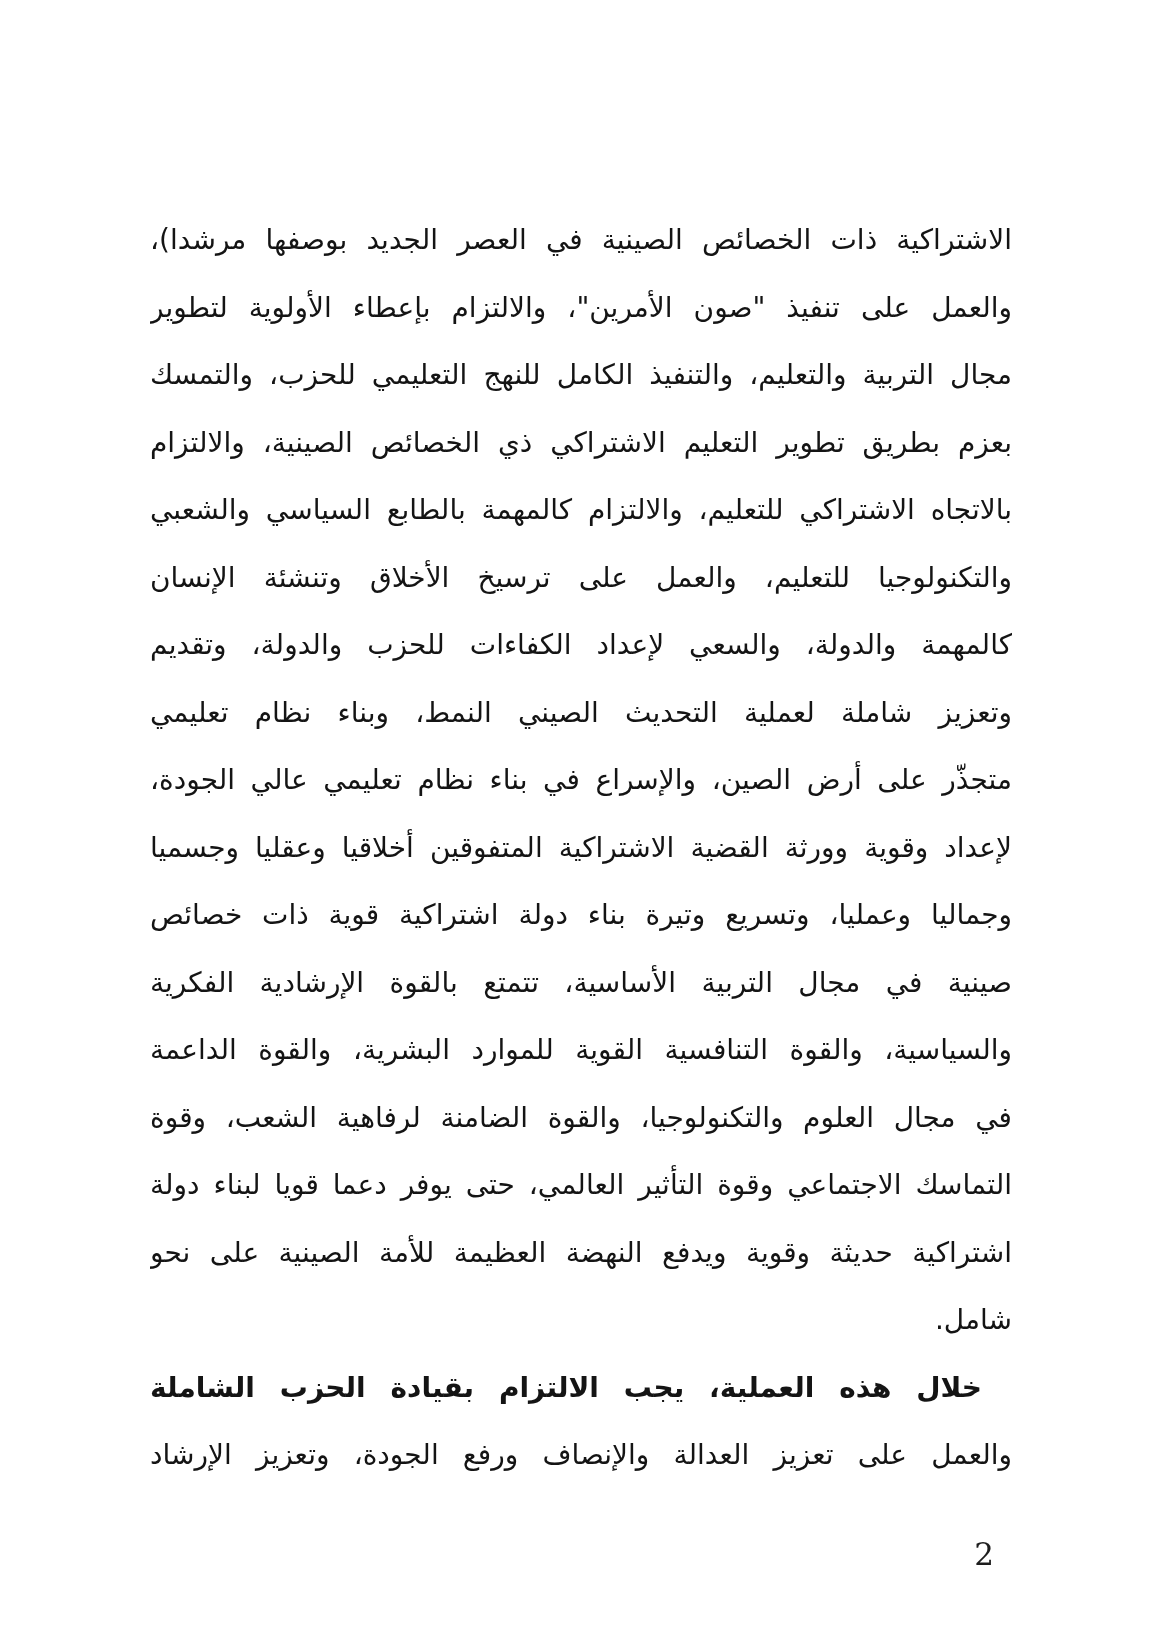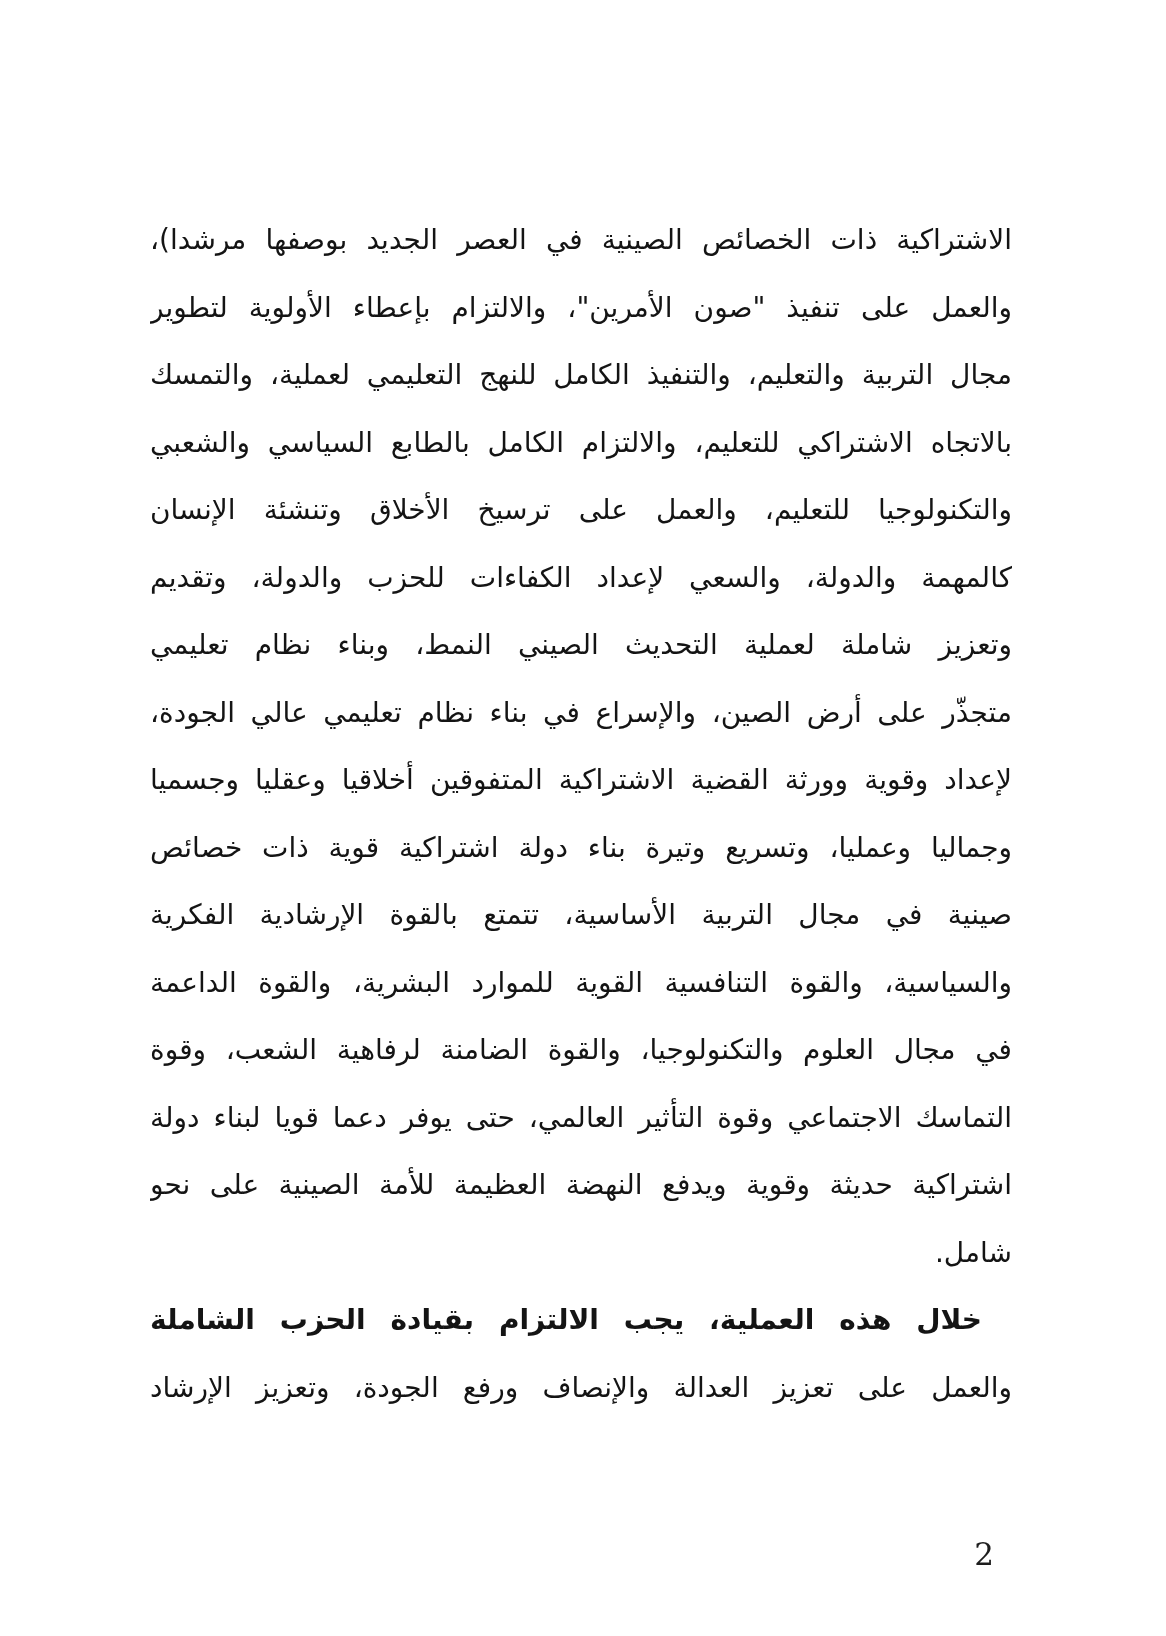--- a/index.html
+++ b/index.html
@@ -57,22 +57,23 @@
 </style>
 </head>
 <body>
 
 <div class="page">
 
   <div class="text-block" dir="rtl">
 
     <div class="line">الاشتراكية ذات الخصائص الصينية في العصر الجديد بوصفها مرشدا)،</div>
     <div class="line">والعمل على تنفيذ "صون الأمرين"، والالتزام بإعطاء الأولوية لتطوير</div>
-    <div class="line">مجال التربية والتعليم، والتنفيذ الكامل للنهج التعليمي لعملية، والتمسك</div>
-    <div class="line">بالاتجاه الاشتراكي للتعليم، والالتزام الكامل بالطابع السياسي والشعبي</div>
+    <div class="line">مجال التربية والتعليم، والتنفيذ الكامل للنهج التعليمي للحزب، والتمسك</div>
+    <div class="line">بعزم بطريق تطوير التعليم الاشتراكي ذي الخصائص الصينية، والالتزام</div>
+    <div class="line">بالاتجاه الاشتراكي للتعليم، والالتزام كالمهمة بالطابع السياسي والشعبي</div>
     <div class="line">والتكنولوجيا للتعليم، والعمل على ترسيخ الأخلاق وتنشئة الإنسان</div>
     <div class="line">كالمهمة والدولة، والسعي لإعداد الكفاءات للحزب والدولة، وتقديم</div>
     <div class="line">وتعزيز شاملة لعملية التحديث الصيني النمط، وبناء نظام تعليمي</div>
     <div class="line">متجذّر على أرض الصين، والإسراع في بناء نظام تعليمي عالي الجودة،</div>
     <div class="line">لإعداد وقوية وورثة القضية الاشتراكية المتفوقين أخلاقيا وعقليا وجسميا</div>
     <div class="line">وجماليا وعمليا، وتسريع وتيرة بناء دولة اشتراكية قوية ذات خصائص</div>
     <div class="line">صينية في مجال التربية الأساسية، تتمتع بالقوة الإرشادية الفكرية</div>
     <div class="line">والسياسية، والقوة التنافسية القوية للموارد البشرية، والقوة الداعمة القوية</div>
     <div class="line">في مجال العلوم والتكنولوجيا، والقوة الضامنة لرفاهية الشعب، وقوة</div>
     <div class="line">التماسك الاجتماعي وقوة التأثير العالمي، حتى يوفر دعما قويا لبناء دولة</div>

